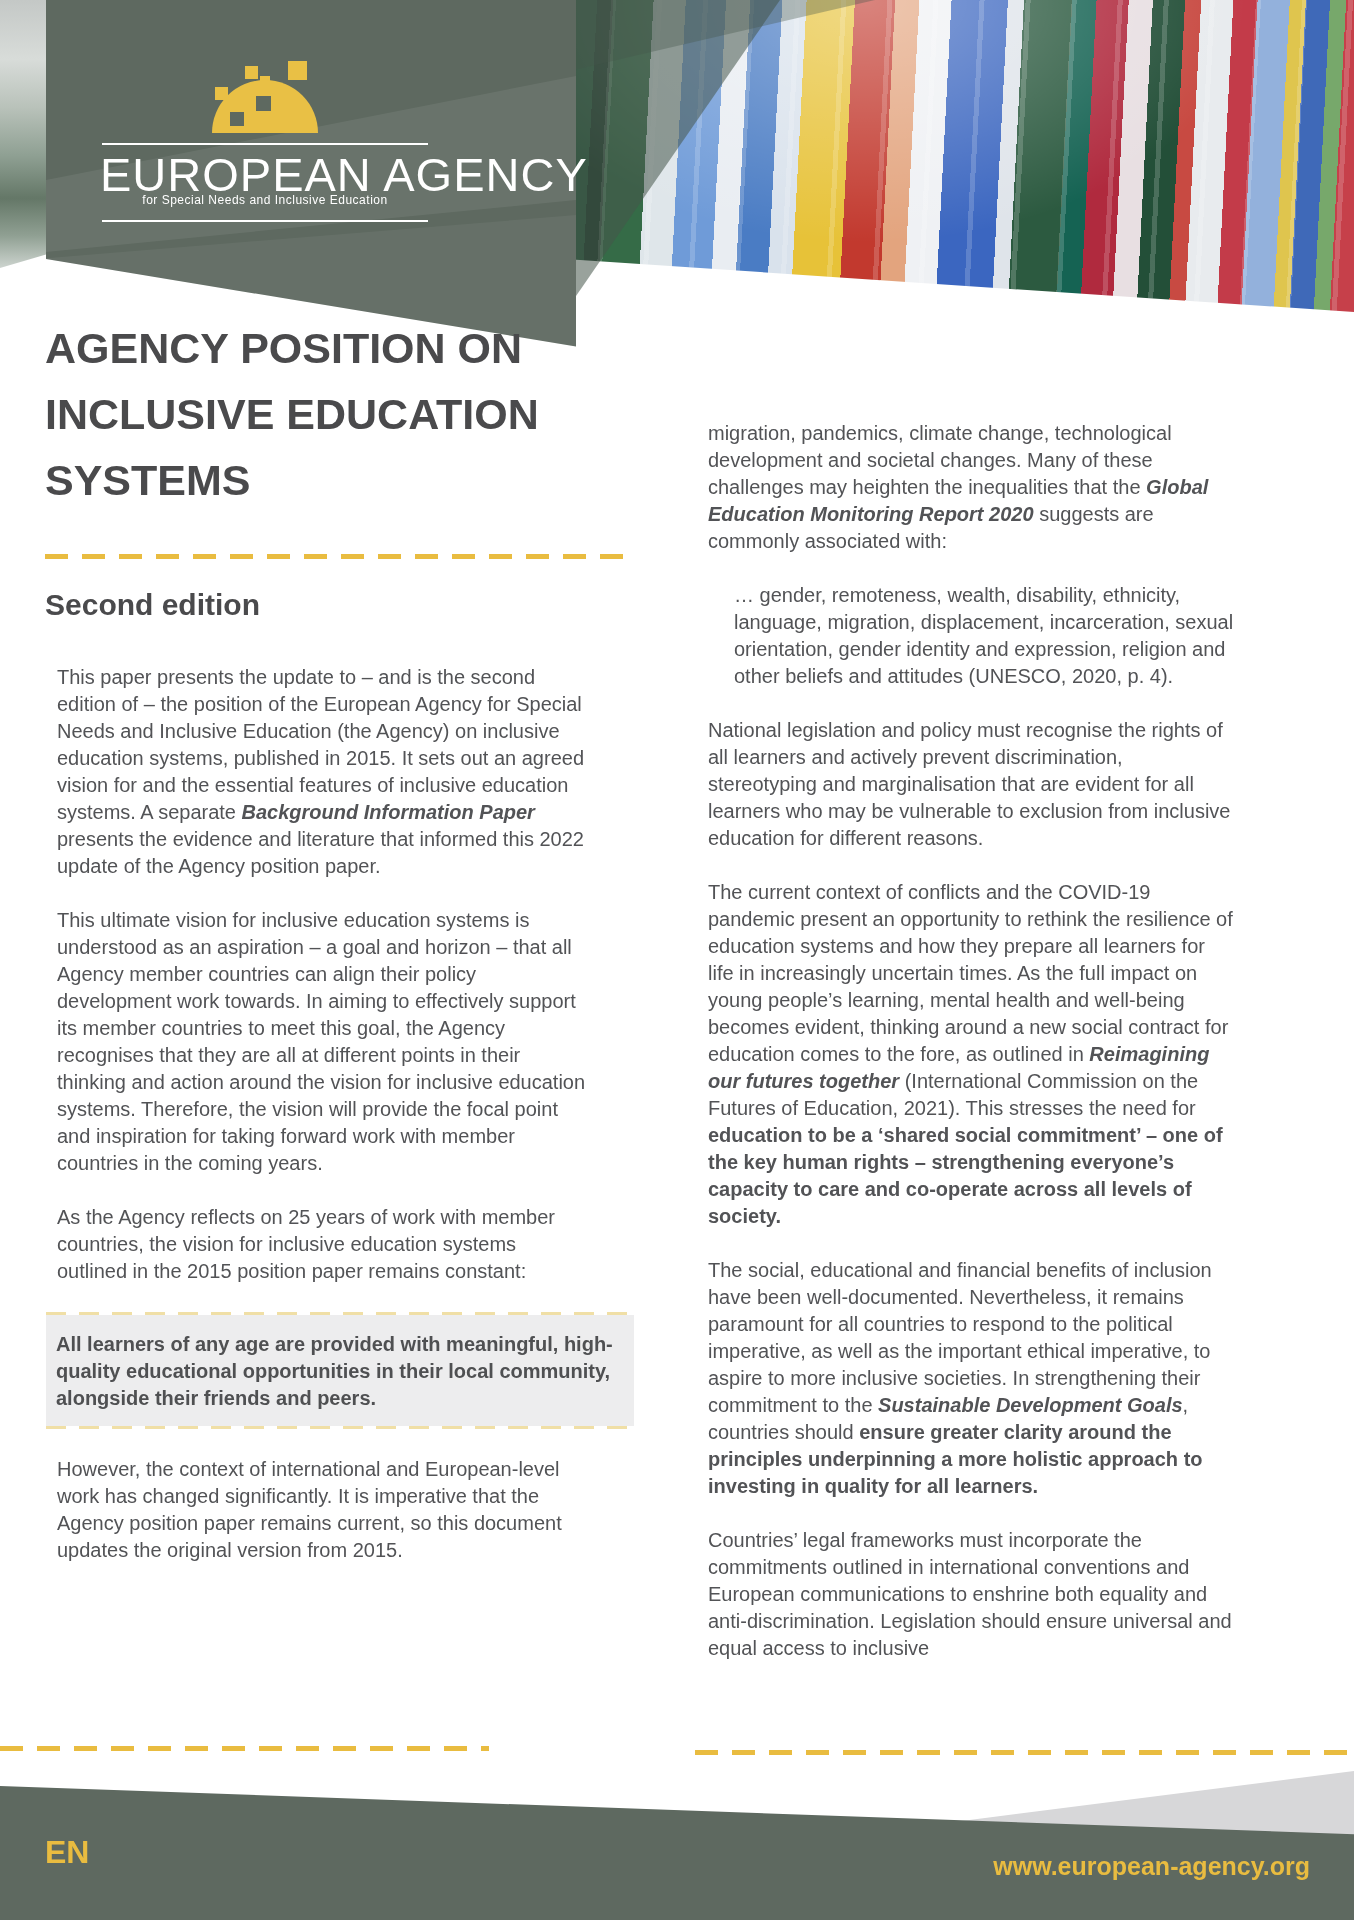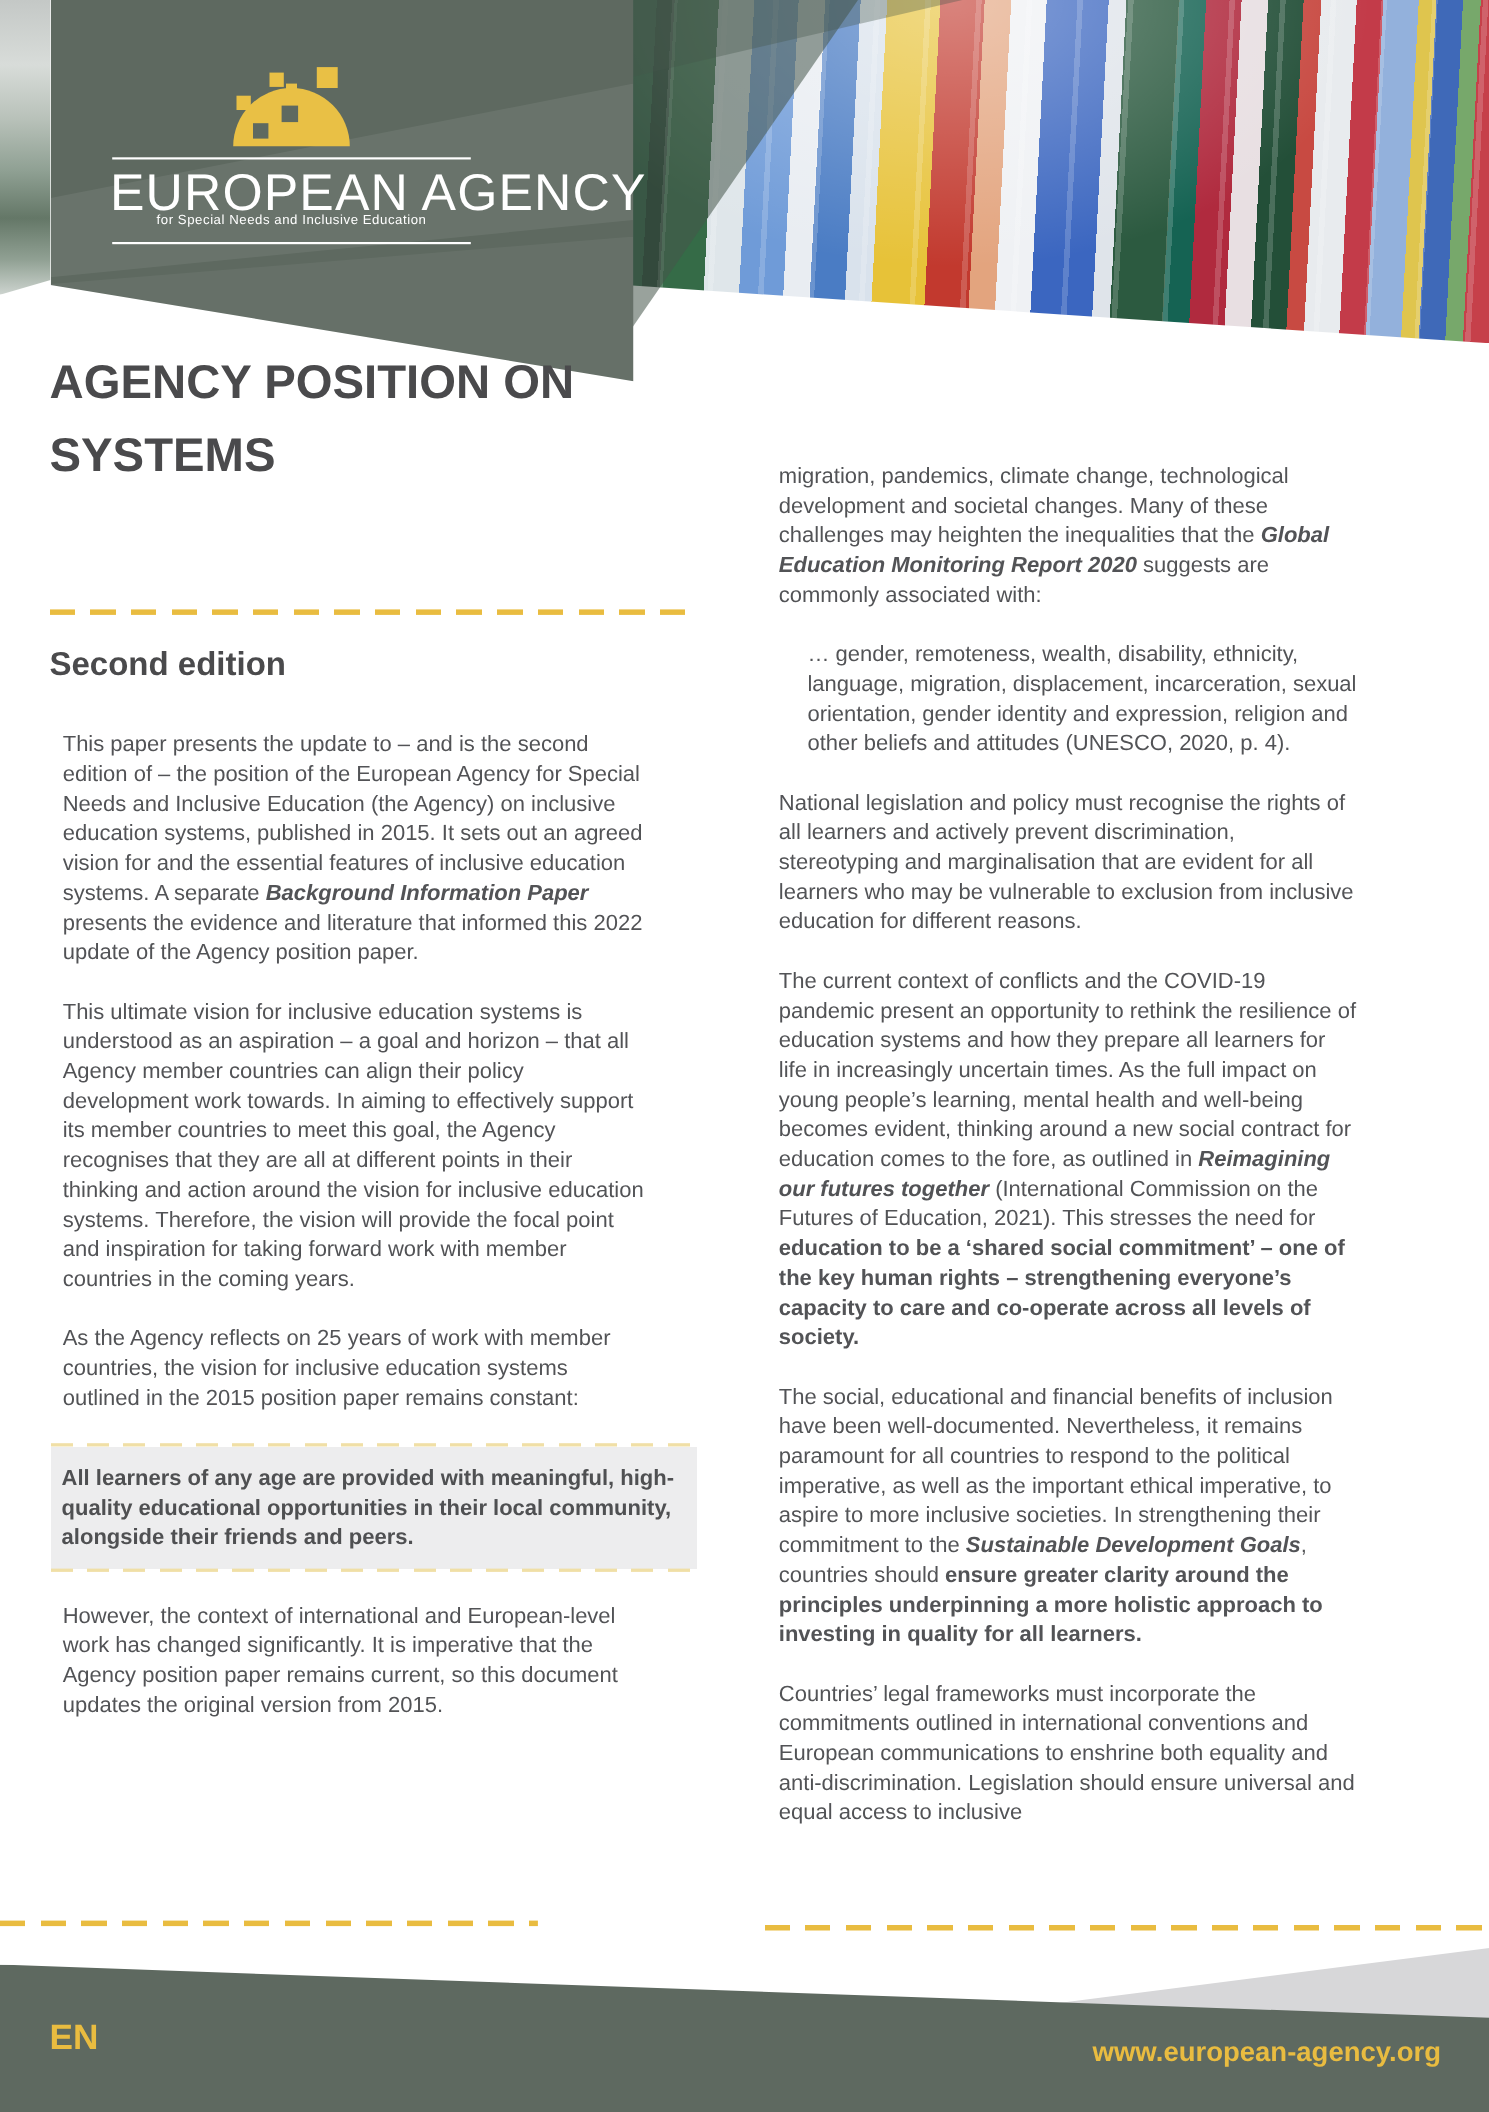--- a/index.html
+++ b/index.html
@@ -102,20 +102,21 @@
   <span class="px-cut" style="left:156px;top:96px;width:15px;height:15px;"></span>
   <span class="px-cut" style="left:130px;top:112px;width:14px;height:14px;"></span>
   <div class="logo-rule" style="top:143px;"></div>
   <div class="logo-title">EUROPEAN AGENCY</div>
   <div class="logo-sub">for Special Needs and Inclusive Education</div>
   <div class="logo-rule" style="top:220px;"></div>
 </div>
 
 <div class="doc-title">
   <div>AGENCY POSITION ON</div>
+  <div>INCLUSIVE EDUCATION</div>
   <div>SYSTEMS</div>
 </div>
 
 <div class="dash dash-title"></div>
 
 <div class="subhead">Second edition</div>
 
 <div class="col col-left" id="left-col">
     <p><span>This paper presents the update to – and is the second edition of – the position of the European Agency for Special Needs and Inclusive Education (the Agency) on inclusive education systems, published in 2015. It sets out an agreed vision for and the essential features of inclusive education systems. A separate </span><span class="bi">Background Information Paper</span><span> presents the evidence and literature that informed this 2022 update of the Agency position paper.</span></p>
     <p><span>This ultimate vision for inclusive education systems is understood as an aspiration – a goal and horizon – that all Agency member countries can align their policy development work towards. In aiming to effectively support its member countries to meet this goal, the Agency recognises that they are all at different points in their thinking and action around the vision for inclusive education systems. Therefore, the vision will provide the focal point and inspiration for taking forward work with member countries in the coming years.</span></p>

